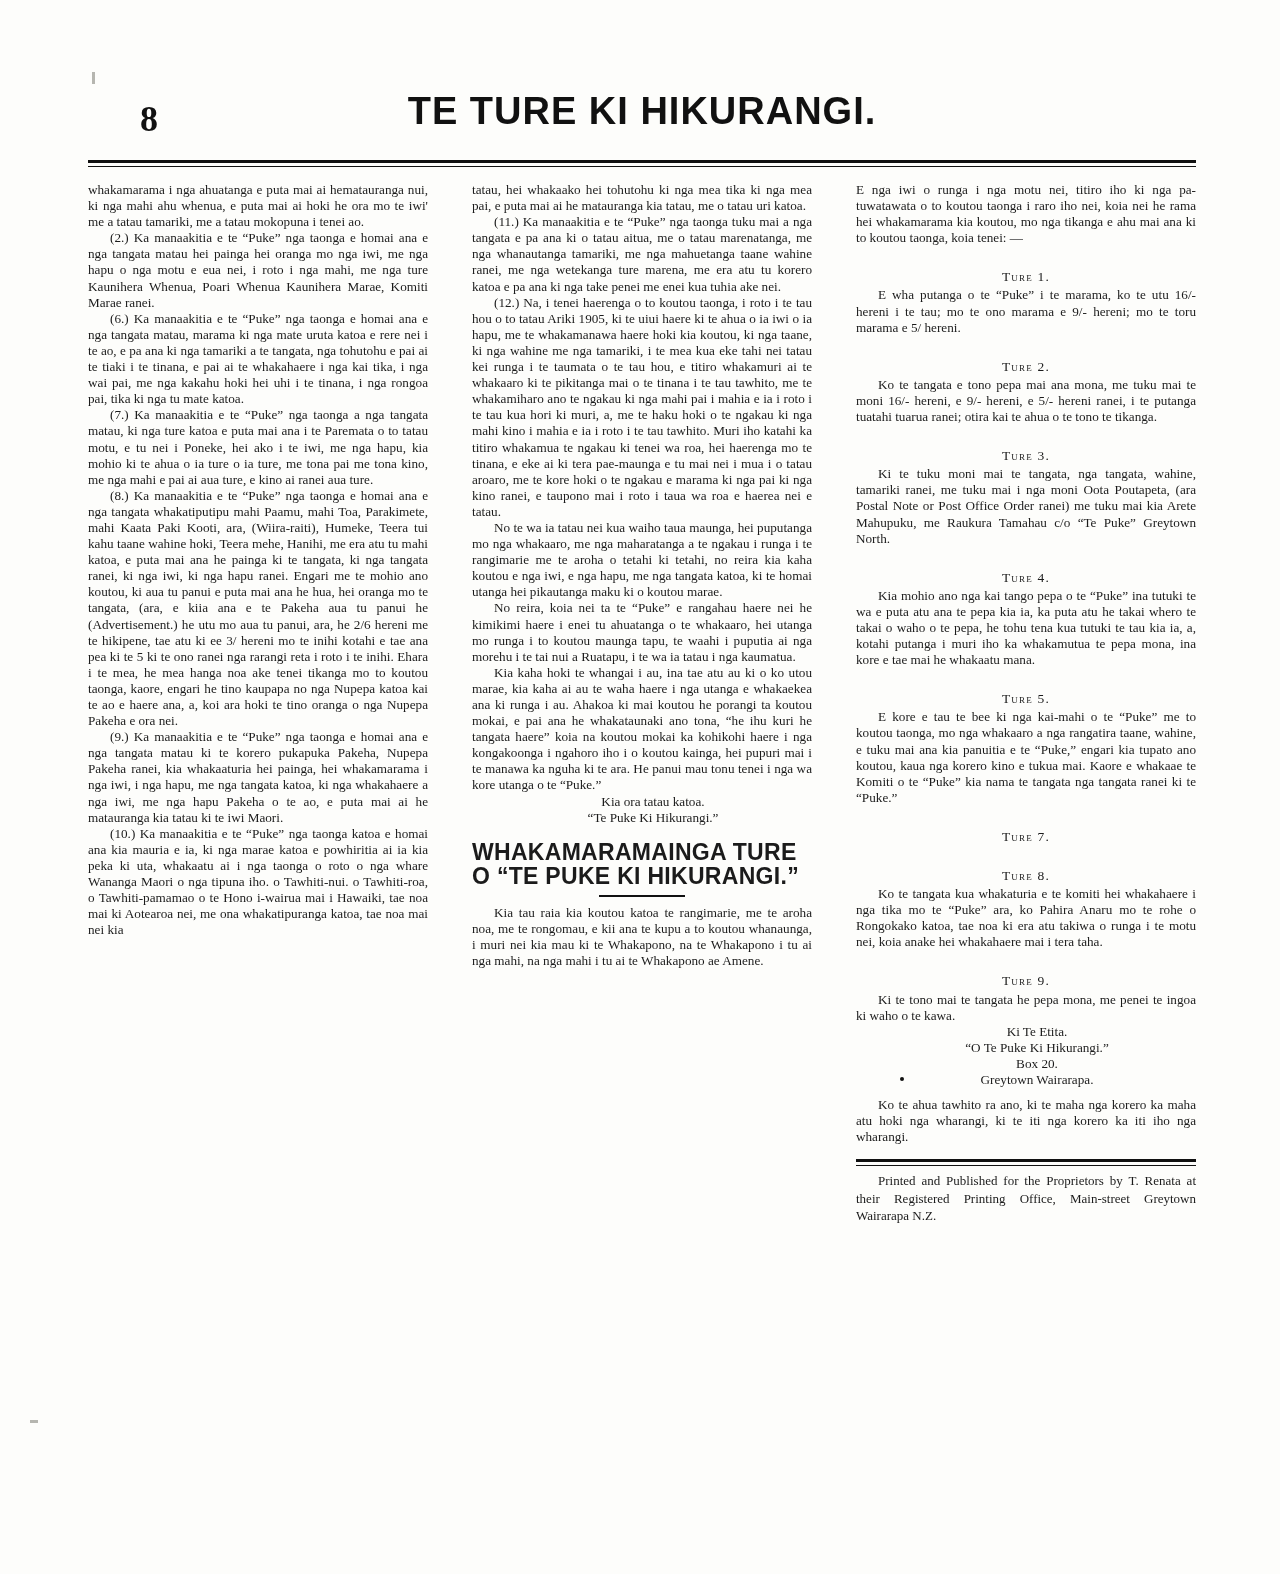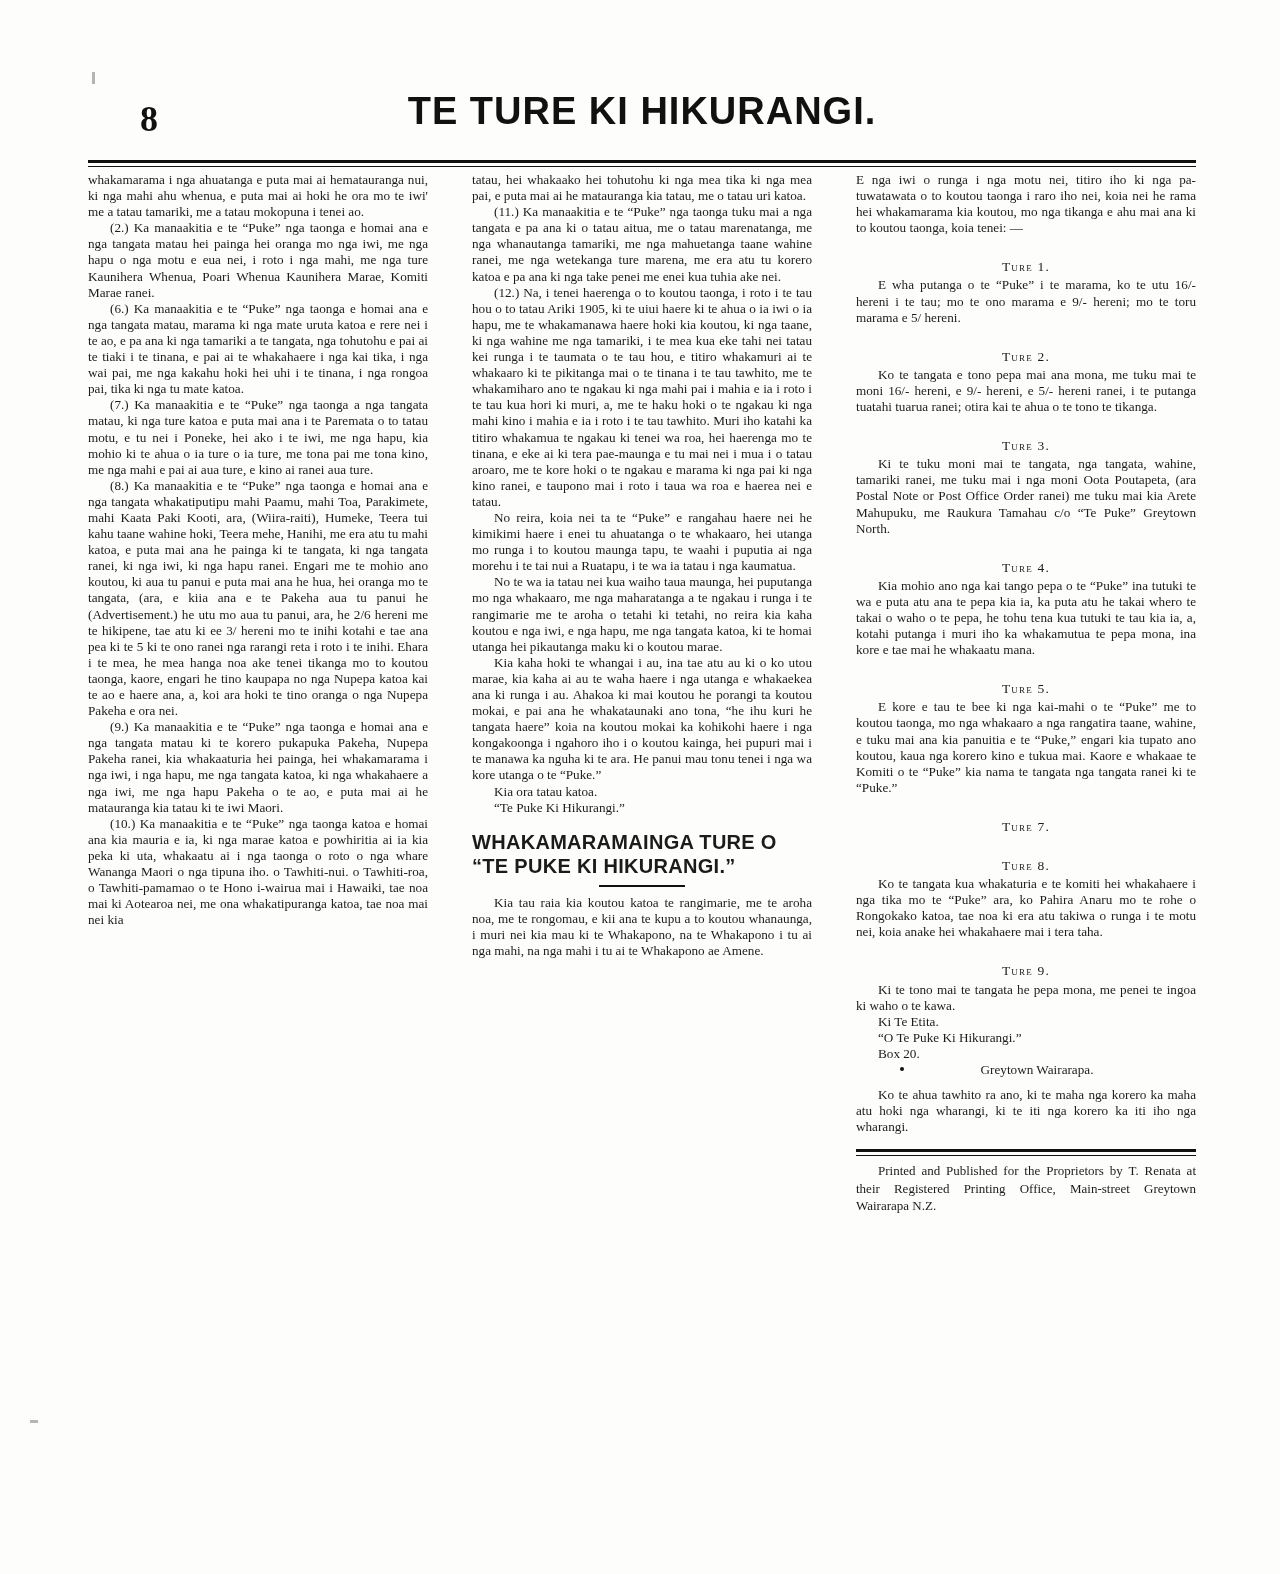--- a/index.html
+++ b/index.html
@@ -58,21 +58,21 @@
   }
   .rule-double .thin {
     height: 1px;
     background: #111;
     margin-top: 3px;
   }
   
   .columns {
     position: absolute;
     left: 88px;
-    top: 172px;
+    top: 182px;
     width: 1108px;
     height: 1330px;
   }
   .col {
     position: absolute;
     top: 0;
     width: 340px;
     font-size: 13.2px;
     line-height: 16.1px;
     text-align: justify;
@@ -83,21 +83,21 @@
   .col.c3 { left: 768px; }
   .col p {
     margin: 0 0 0 0;
     text-indent: 22px;
     hyphens: auto;
   }
   .col p.noindent { text-indent: 0; }
   .section-head {
     font-family: "Liberation Sans", sans-serif;
     font-weight: bold;
-    font-size: 20px;
+    font-size: 23px;
     line-height: 24px;
     margin-top: 14px;
     margin-bottom: 4px;
     text-align: left;
     letter-spacing: 0.3px;
   }
   .short-rule {
     width: 86px;
     height: 2px;
     background: #111;
@@ -105,20 +105,21 @@
   }
   .ture-head {
     text-align: center;
     font-variant: small-caps;
     font-size: 13.5px;
     letter-spacing: 1.2px;
     margin: 23px 0 2px 0;
     text-indent: 0;
   }
   .center-line {
+    text-align: center;
     text-indent: 0;
     margin: 0;
   }
   .bullet-line {
     text-align: center;
     text-indent: 0;
     position: relative;
   }
   .bullet-line .dot {
     position: absolute;
@@ -174,22 +175,22 @@
       <p>(7.)  Ka manaakitia e te “Puke” nga taonga a nga tangata matau, ki nga ture katoa e puta mai ana i te Paremata o to tatau motu, e tu nei i Poneke, hei ako i te iwi, me nga hapu, kia mohio ki te ahua o ia ture o ia ture, me tona pai me tona kino, me nga mahi e pai ai aua ture, e kino ai ranei aua ture.</p>
       <p>(8.)  Ka manaakitia e te “Puke” nga taonga e homai ana e nga tangata whakatiputipu mahi Paamu, mahi Toa, Parakimete, mahi Kaata Paki Kooti, ara, (Wiira-raiti), Humeke, Teera tui kahu taane wahine hoki, Teera mehe, Hanihi, me era atu tu mahi katoa, e puta mai ana he painga ki te tangata, ki nga tangata ranei, ki nga iwi, ki nga hapu ranei.  Engari me te mohio ano koutou, ki aua tu panui e puta mai ana he hua, hei oranga mo te tangata, (ara, e kiia ana e te Pakeha aua tu panui he (Advertisement.) he utu mo aua tu panui, ara, he 2/6 hereni me te hikipene, tae atu ki ee 3/ hereni mo te inihi kotahi e tae ana pea ki te 5 ki te ono ranei nga rarangi reta i roto i te inihi.  Ehara i te mea, he mea hanga noa ake tenei tikanga mo to koutou taonga, kaore, engari he tino kaupapa no nga Nupepa katoa kai te ao e haere ana, a, koi ara hoki te tino oranga o nga Nupepa Pakeha e ora nei.</p>
       <p>(9.)  Ka manaakitia e te “Puke” nga taonga e homai ana e nga tangata matau ki te korero pukapuka Pakeha, Nupepa Pakeha ranei, kia whakaaturia hei painga, hei whakamarama i nga iwi, i nga hapu, me nga tangata katoa, ki nga whakahaere a nga iwi, me nga hapu Pakeha o te ao, e puta mai ai he matauranga kia tatau ki te iwi Maori.</p>
       <p>(10.)  Ka manaakitia e te “Puke” nga taonga katoa e homai ana kia mauria e ia, ki nga marae katoa e powhiritia ai ia kia peka ki uta, whakaatu ai i nga taonga o roto o nga whare Wananga Maori o nga tipuna iho. o Tawhiti-nui. o Tawhiti-roa, o Tawhiti-pamamao o te Hono i-wairua mai i Hawaiki, tae noa mai ki Aotearoa nei, me ona whakatipuranga katoa, tae noa mai nei kia</p>
     </div>
 
     <div class="col c2">
       <p class="noindent">tatau, hei whakaako hei tohutohu ki nga mea tika ki nga mea pai, e puta mai ai he matauranga kia tatau, me o tatau uri katoa.</p>
       <p>(11.)  Ka manaakitia e te “Puke” nga taonga tuku mai a nga tangata e pa ana ki o tatau aitua, me o tatau marenatanga, me nga whanautanga tamariki, me nga mahuetanga taane wahine ranei, me nga wetekanga ture marena, me era atu tu korero katoa e pa ana ki nga take penei me enei kua tuhia ake nei.</p>
       <p>(12.)  Na, i tenei haerenga o to koutou taonga, i roto i te tau hou o to tatau Ariki 1905, ki te uiui haere ki te ahua o ia iwi o ia hapu, me te whakamanawa haere hoki kia koutou, ki nga taane, ki nga wahine me nga tamariki, i te mea kua eke tahi nei tatau kei runga i te taumata o te tau hou, e titiro whakamuri ai te whakaaro ki te pikitanga mai o te tinana i te tau tawhito, me te whakamiharo ano te ngakau ki nga mahi pai i mahia e ia i roto i te tau kua hori ki muri, a, me te haku hoki o te ngakau ki nga mahi kino i mahia e ia i roto i te tau tawhito.  Muri iho katahi ka titiro whakamua te ngakau ki tenei wa roa, hei haerenga mo te tinana, e eke ai ki tera pae-maunga e tu mai nei i mua i o tatau aroaro, me te kore hoki o te ngakau e marama ki nga pai ki nga kino ranei, e taupono mai i roto i taua wa roa e haerea nei e tatau.</p>
+      <p>No te wa ia tatau nei kua waiho taua maunga, hei puputanga mo nga whakaaro, me nga maharatanga a te ngakau i runga i te rangimarie me te aroha o tetahi ki tetahi, no reira kia kaha koutou e nga iwi, e nga hapu, me nga tangata katoa, ki te homai utanga hei pikautanga maku ki o koutou marae.</p>
       <p>No reira, koia nei ta te “Puke” e rangahau haere nei he kimikimi haere i enei tu ahuatanga o te whakaaro, hei utanga mo runga i to koutou maunga tapu, te waahi i puputia ai nga morehu i te tai nui a Ruatapu, i te wa ia tatau i nga kaumatua.</p>
-      <p>No te wa ia tatau nei kua waiho taua maunga, hei puputanga mo nga whakaaro, me nga maharatanga a te ngakau i runga i te rangimarie me te aroha o tetahi ki tetahi, no reira kia kaha koutou e nga iwi, e nga hapu, me nga tangata katoa, ki te homai utanga hei pikautanga maku ki o koutou marae.</p>
       <p>Kia kaha hoki te whangai i au, ina tae atu au ki o ko utou marae, kia kaha ai au te waha haere i nga utanga e whakaekea ana ki runga i au.  Ahakoa ki mai koutou he porangi ta koutou mokai, e pai ana he whakataunaki ano tona, “he ihu kuri he tangata haere” koia na koutou mokai ka kohikohi haere i nga kongakoonga i ngahoro iho i o koutou kainga, hei pupuri mai i te manawa ka nguha ki te ara.  He panui mau tonu tenei i nga wa kore utanga o te “Puke.”</p>
       <p class="center-line">Kia ora tatau katoa.</p>
       <p class="center-line">“Te Puke Ki Hikurangi.”</p>
       <div class="section-head">WHAKAMARAMAINGA TURE O “TE PUKE KI HIKURANGI.”</div>
       <div class="short-rule"></div>
       <p>Kia tau raia kia koutou katoa te rangimarie, me te aroha noa, me te rongomau, e kii ana te kupu a to koutou whanaunga, i muri nei kia mau ki te Whakapono, na te Whakapono i tu ai nga mahi, na nga mahi i tu ai te Whakapono ae Amene.</p>
     </div>
 
     <div class="col c3">
       <p class="noindent">E nga iwi o runga i nga motu nei, titiro iho ki nga pa-tuwatawata o to koutou taonga i raro iho nei, koia nei he rama hei whakamarama kia koutou, mo nga tikanga e ahu mai ana ki to koutou taonga, koia tenei: —</p>

